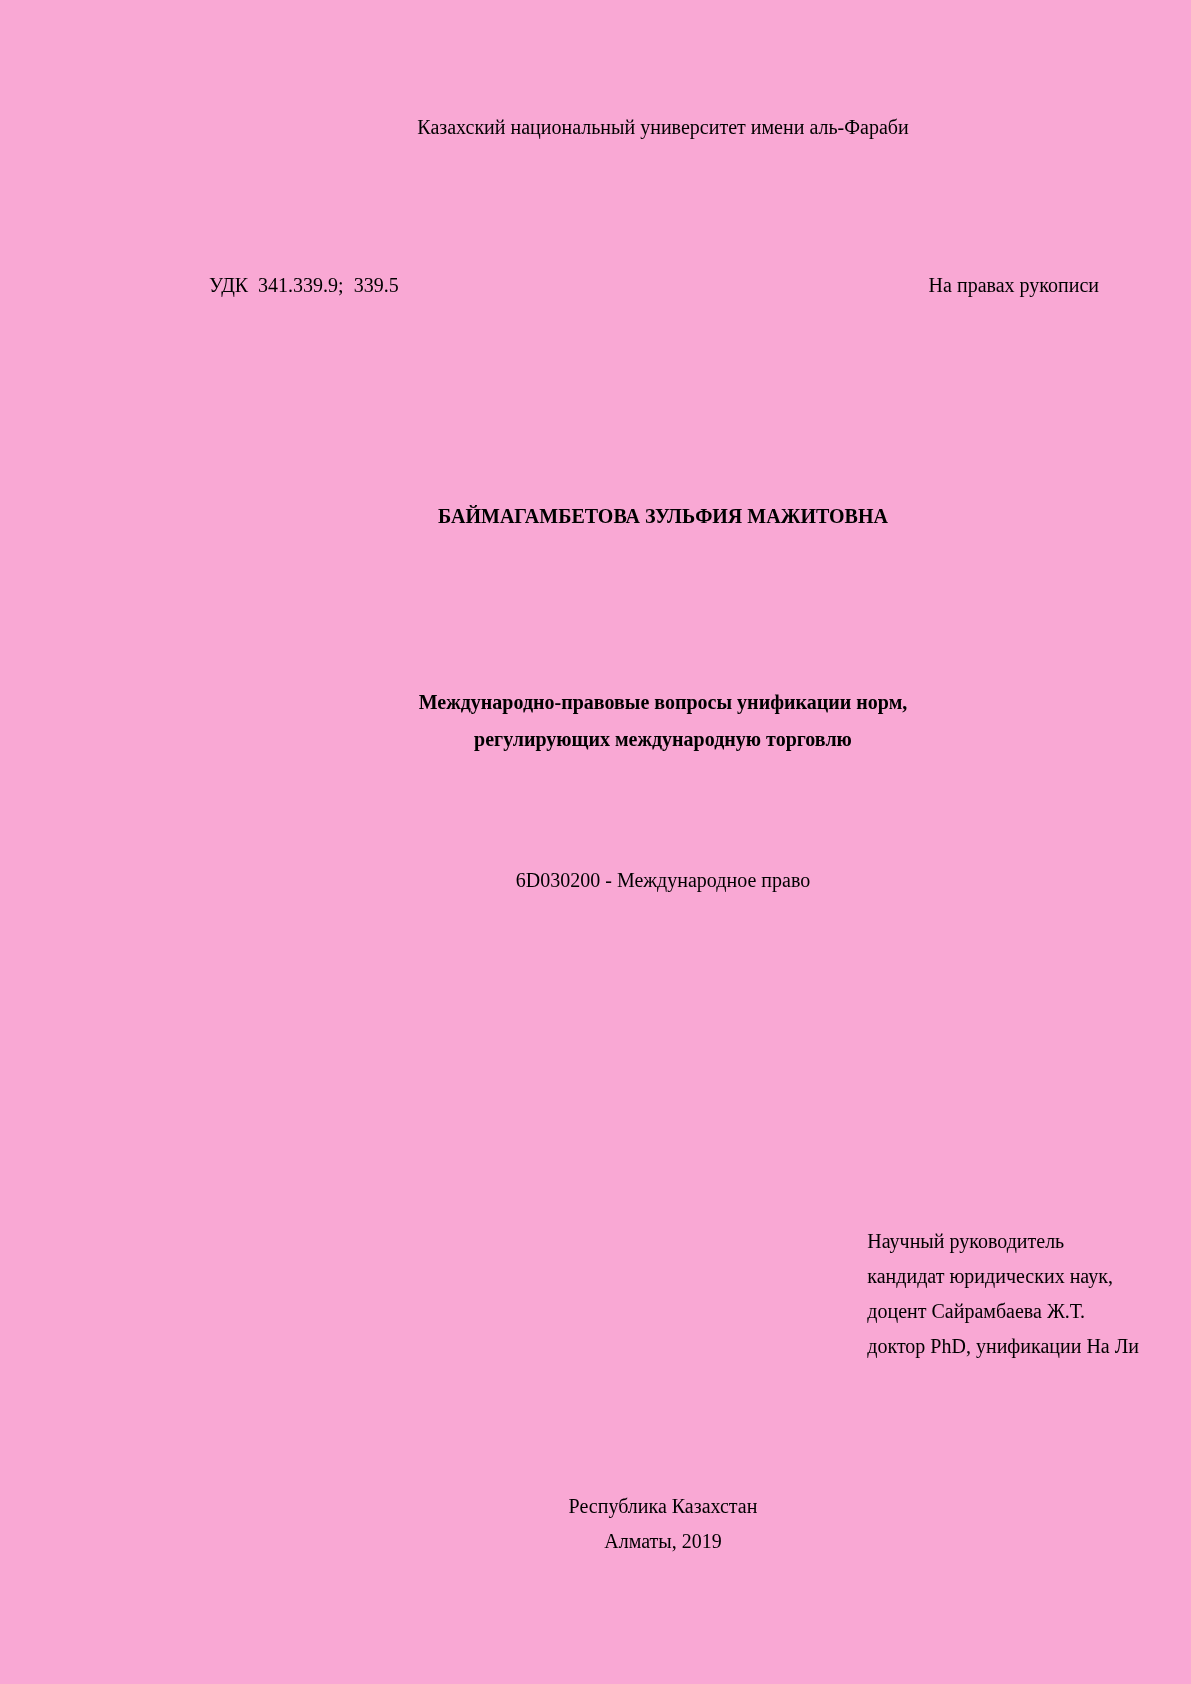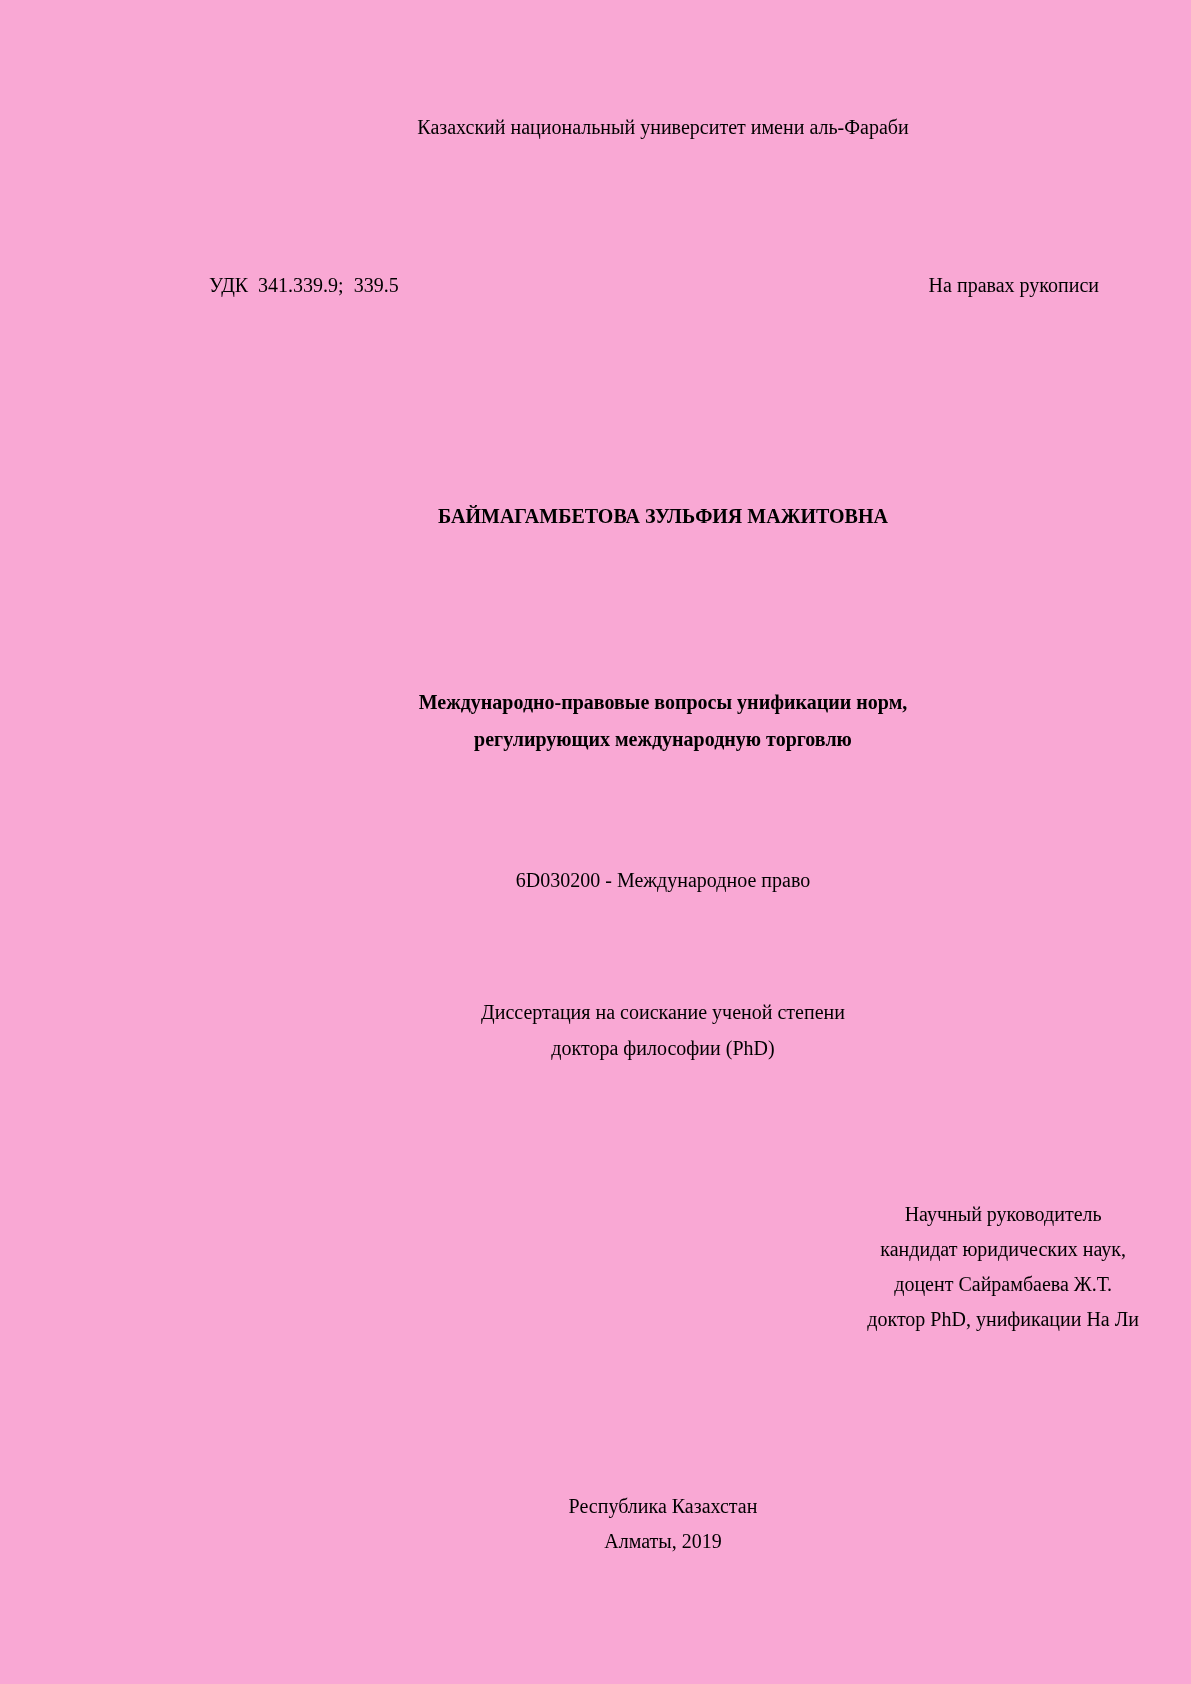--- a/index.html
+++ b/index.html
@@ -31,22 +31,22 @@
     right: 92px;
     top: 267px;
     display: flex;
     justify-content: space-between;
     align-items: baseline;
   }
   .udk-code { white-space: pre; margin-left: 44px; }
   .advisors {
     position: absolute;
     right: 52px;
-    top: 1197px;
-    text-align: center;
+    top: 1224px;
+    text-align: left;
     line-height: 35px;
   }
   .university-line { top: 109px; }
   .author-line { top: 498px; }
   .title-block { top: 684px; line-height: 37px; }
   .specialty-line { top: 862px; }
   .degree-block { top: 994px; }
   .footer-block { top: 1489px; line-height: 35px; }
 </style>
 </head>
@@ -63,24 +63,20 @@
 
   <div class="center-block author-line bold">БАЙМАГАМБЕТОВА ЗУЛЬФИЯ МАЖИТОВНА</div>
 
   <div class="center-block title-block bold">
     <div>Международно-правовые вопросы унификации норм,</div>
     <div>регулирующих международную торговлю</div>
   </div>
 
   <div class="center-block specialty-line">6D030200 - Международное право</div>
 
-  <div class="center-block degree-block">
-    <div>Диссертация на соискание ученой степени</div>
-    <div>доктора философии (PhD)</div>
-  </div>
 
   <div class="advisors">
     <div>Научный руководитель</div>
     <div>кандидат юридических наук,</div>
     <div>доцент Сайрамбаева Ж.Т.</div>
     <div>доктор PhD, унификации На Ли</div>
   </div>
 
   <div class="center-block footer-block">
     <div>Республика Казахстан</div>

